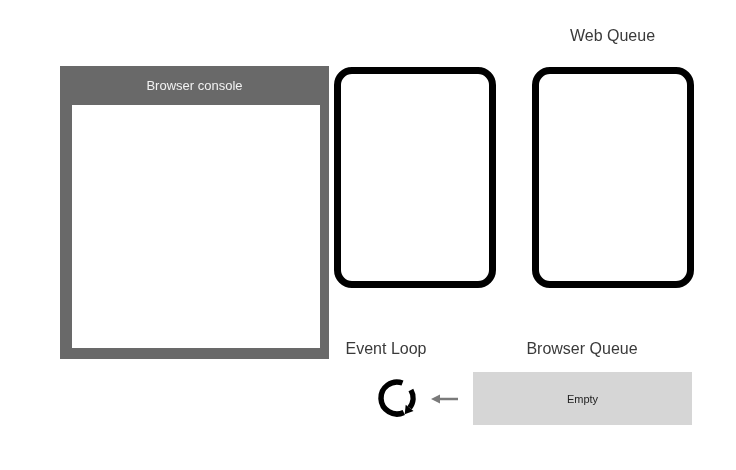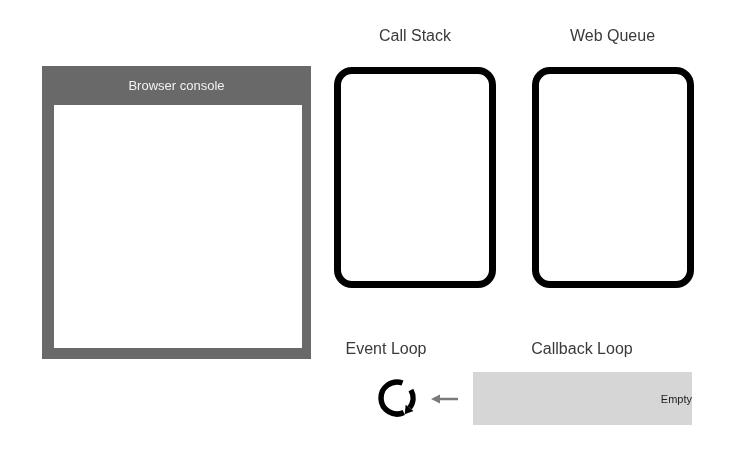--- a/index.html
+++ b/index.html
@@ -8,21 +8,21 @@
     width: 736px;
     height: 470px;
     background: var(--background, #ffffff);
     font-family: "Liberation Sans", sans-serif;
     overflow: hidden;
   }
 
   
   .console {
     position: absolute;
-    left: 42px; top: 66px;
+    left: 60px; top: 66px;
     width: 269px; height: 293px;
     background: var(--frame-gray, #696969);
   }
   .console-title {
     position: absolute;
     left: 0; top: 0; right: 0;
     height: 39px;
     display: flex; align-items: center; justify-content: center;
     color: var(--title-text, #f2f2f2);
     font-size: 13px;
@@ -73,38 +73,37 @@
     width: 30px; height: 14px;
     color: var(--arrow-gray, #7a7a7a);
   }
 
   
   .queue-box {
     position: absolute;
     left: 473px; top: 372px;
     width: 219px; height: 53px;
     background: var(--queue-bg, #d6d6d6);
-    display: flex; align-items: center; justify-content: flex-end;
+    display: flex; align-items: center; justify-content: center;
   }
   .queue-status {
     font-size: 11px;
     color: var(--empty-text, #222222);
   }
 </style>
 </head>
 <body>
 
 <div class="stage">
 
   <div class="console">
     <div class="console-title">Browser console</div>
     <div class="console-body"></div>
   </div>
 
-  <div class="label call-stack-label">Call Stack</div>
   <div class="panel call-stack-box"></div>
 
   <div class="label web-apis-label">Web Queue</div>
   <div class="panel web-apis-box"></div>
 
   <div class="label event-loop-label">Event Loop</div>
   <div class="event-loop-icon-wrap">
     <svg width="46" height="46" viewBox="0 0 46 46" aria-hidden="true">
 
       <path d="M 28.5 8 A 16 16 0 1 0 29.8 37.5" fill="none" stroke="currentColor" stroke-width="5.5" stroke-linecap="butt"></path>
@@ -115,18 +114,18 @@
     </svg>
   </div>
 
   <div class="queue-arrow">
     <svg width="30" height="14" viewBox="0 0 30 14" aria-hidden="true">
       <line x1="28" y1="7" x2="8" y2="7" stroke="currentColor" stroke-width="2.5"></line>
       <polygon points="1,7 10,2.5 10,11.5" fill="currentColor"></polygon>
     </svg>
   </div>
 
-  <div class="label callback-queue-label">Callback Loop</div>
+  <div class="label callback-queue-label">Browser Queue</div>
   <div class="queue-box">
     <span class="queue-status">Empty</span>
   </div>
 
 </div>
 
 </body></html>

